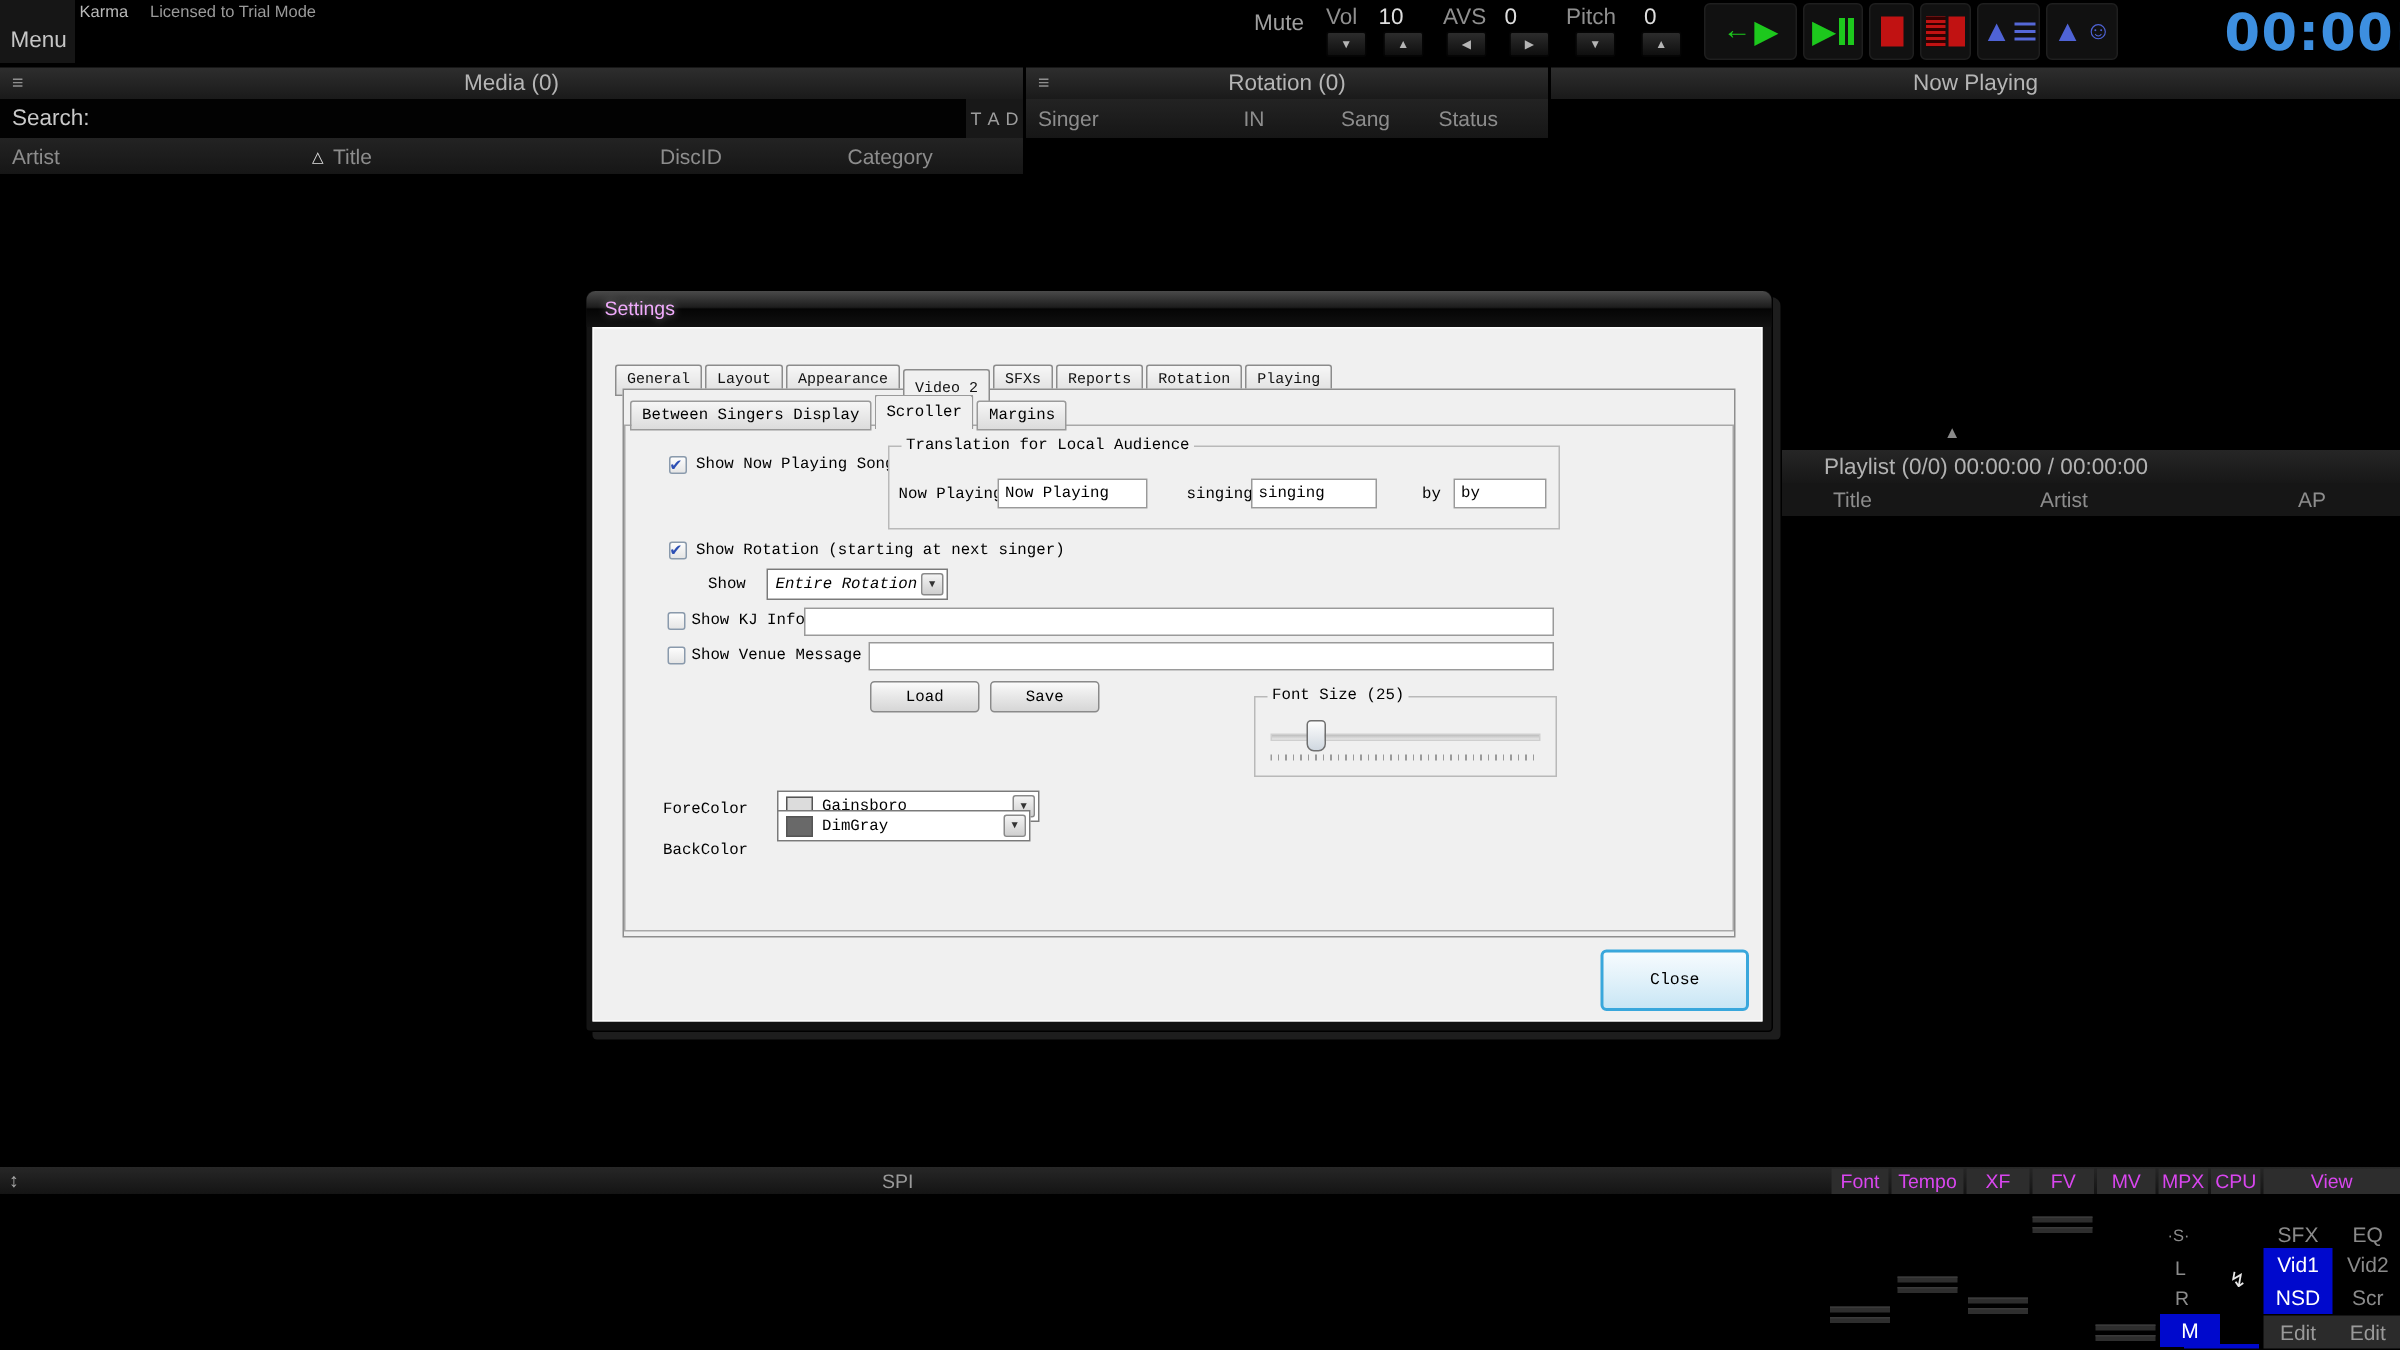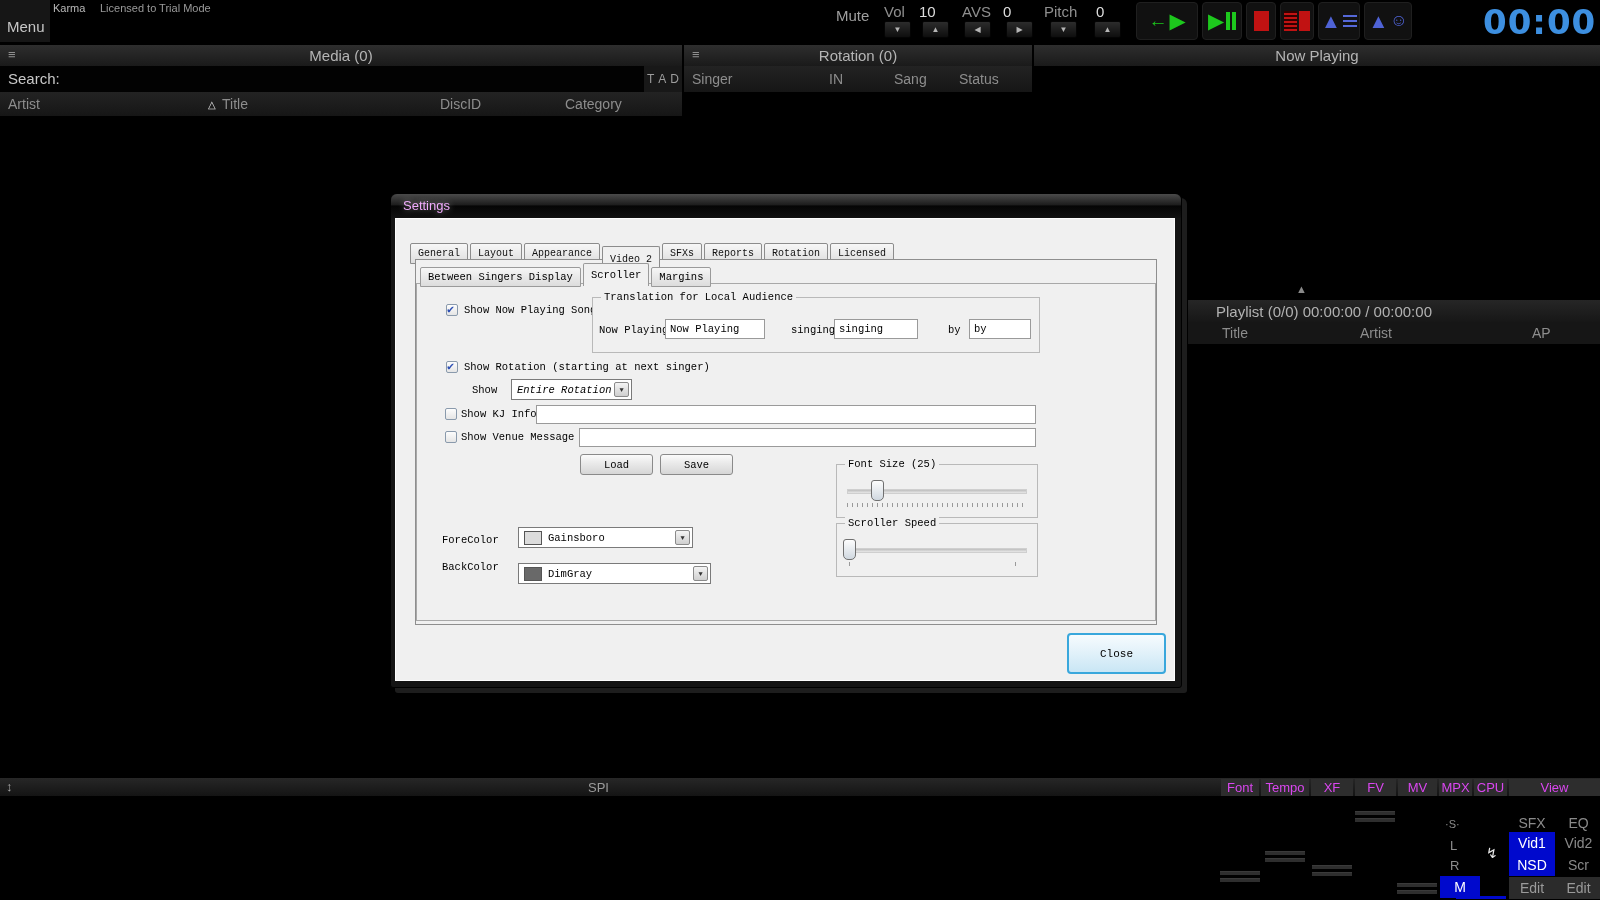--- a/index.html
+++ b/index.html
@@ -213,21 +213,21 @@
   <span class="abs" style="left:344px;top:3px;">AP</span>
 </div>
 
 <div class="abs dialog">
   <div class="abs dlg-titlebar"></div>
   <span class="abs dlg-title">Settings</span>
 
   <div class="abs dlg-body">
 
     <div class="abs tabs-row">
-      <span class="tab">General</span><span class="tab">Layout</span><span class="tab">Appearance</span><span class="tab sel">Video 2</span><span class="tab">SFXs</span><span class="tab">Reports</span><span class="tab">Rotation</span><span class="tab">Licensed</span>
+      <span class="tab">General</span><span class="tab">Layout</span><span class="tab">Appearance</span><span class="tab sel">Video 2</span><span class="tab">SFXs</span><span class="tab">Reports</span><span class="tab">Rotation</span><span class="tab">Playing</span>
     </div>
     <div class="abs tabpage"></div>
 
     <div class="abs subtabs-row">
       <span class="subtab">Between Singers Display</span><span class="subtab sel">Scroller</span><span class="subtab">Margins</span>
     </div>
     <div class="abs subpage"></div>
 
     <div class="abs cbx is-checked" style="left:50px;top:85px;">
       <span class="mark">✔</span>
@@ -269,36 +269,29 @@
     <div class="abs pbtn" style="left:184px;top:235px;width:73px;height:21px;">Load</div>
     <div class="abs pbtn" style="left:264px;top:235px;width:73px;height:21px;">Save</div>
 
     <div class="abs grp" style="left:440px;top:245px;width:200px;height:52px;">
       <span class="grp-legend">Font Size (25)</span>
       <div class="abs slider-track" style="left:10px;top:24px;width:178px;"></div>
       <div class="abs slider-thumb" style="left:34px;top:15px;"></div>
       <div class="abs ticks" style="left:10px;top:38px;width:178px;"></div>
     </div>
 
-    <div class="abs grp" style="left:440px;top:304px;width:200px;height:52px;">
-      <span class="grp-legend">Scroller Speed</span>
-      <div class="abs slider-track" style="left:10px;top:24px;width:178px;"></div>
-      <div class="abs slider-thumb" style="left:6px;top:15px;"></div>
-      <div class="abs" style="left:12px;top:38px;width:1px;height:4px;background:#9a9a9a;"></div>
-      <div class="abs" style="left:178px;top:38px;width:1px;height:4px;background:#9a9a9a;"></div>
-    </div>
 
     <span class="abs" style="left:46px;top:315px;">ForeColor</span>
     <div class="abs combo" style="left:122px;top:308px;width:175px;">
       <span class="swatch" style="background: rgb(220, 220, 220);"></span>
       <span>Gainsboro</span>
       <span class="arrowbtn">▼</span>
     </div>
     <span class="abs" style="left:46px;top:342px;">BackColor</span>
-    <div class="abs combo" style="left:122px;top:344px;width:193px;">
+    <div class="abs combo" style="left:122px;top:321px;width:169px;">
       <span class="swatch" style="background: rgb(105, 105, 105);"></span>
       <span>DimGray</span>
       <span class="arrowbtn">▼</span>
     </div>
 
     <div class="abs close-btn" style="left:671px;top:414px;width:95px;height:37px;">Close</div>
   </div>
 </div>
 
 <div class="abs bstrip"></div>

